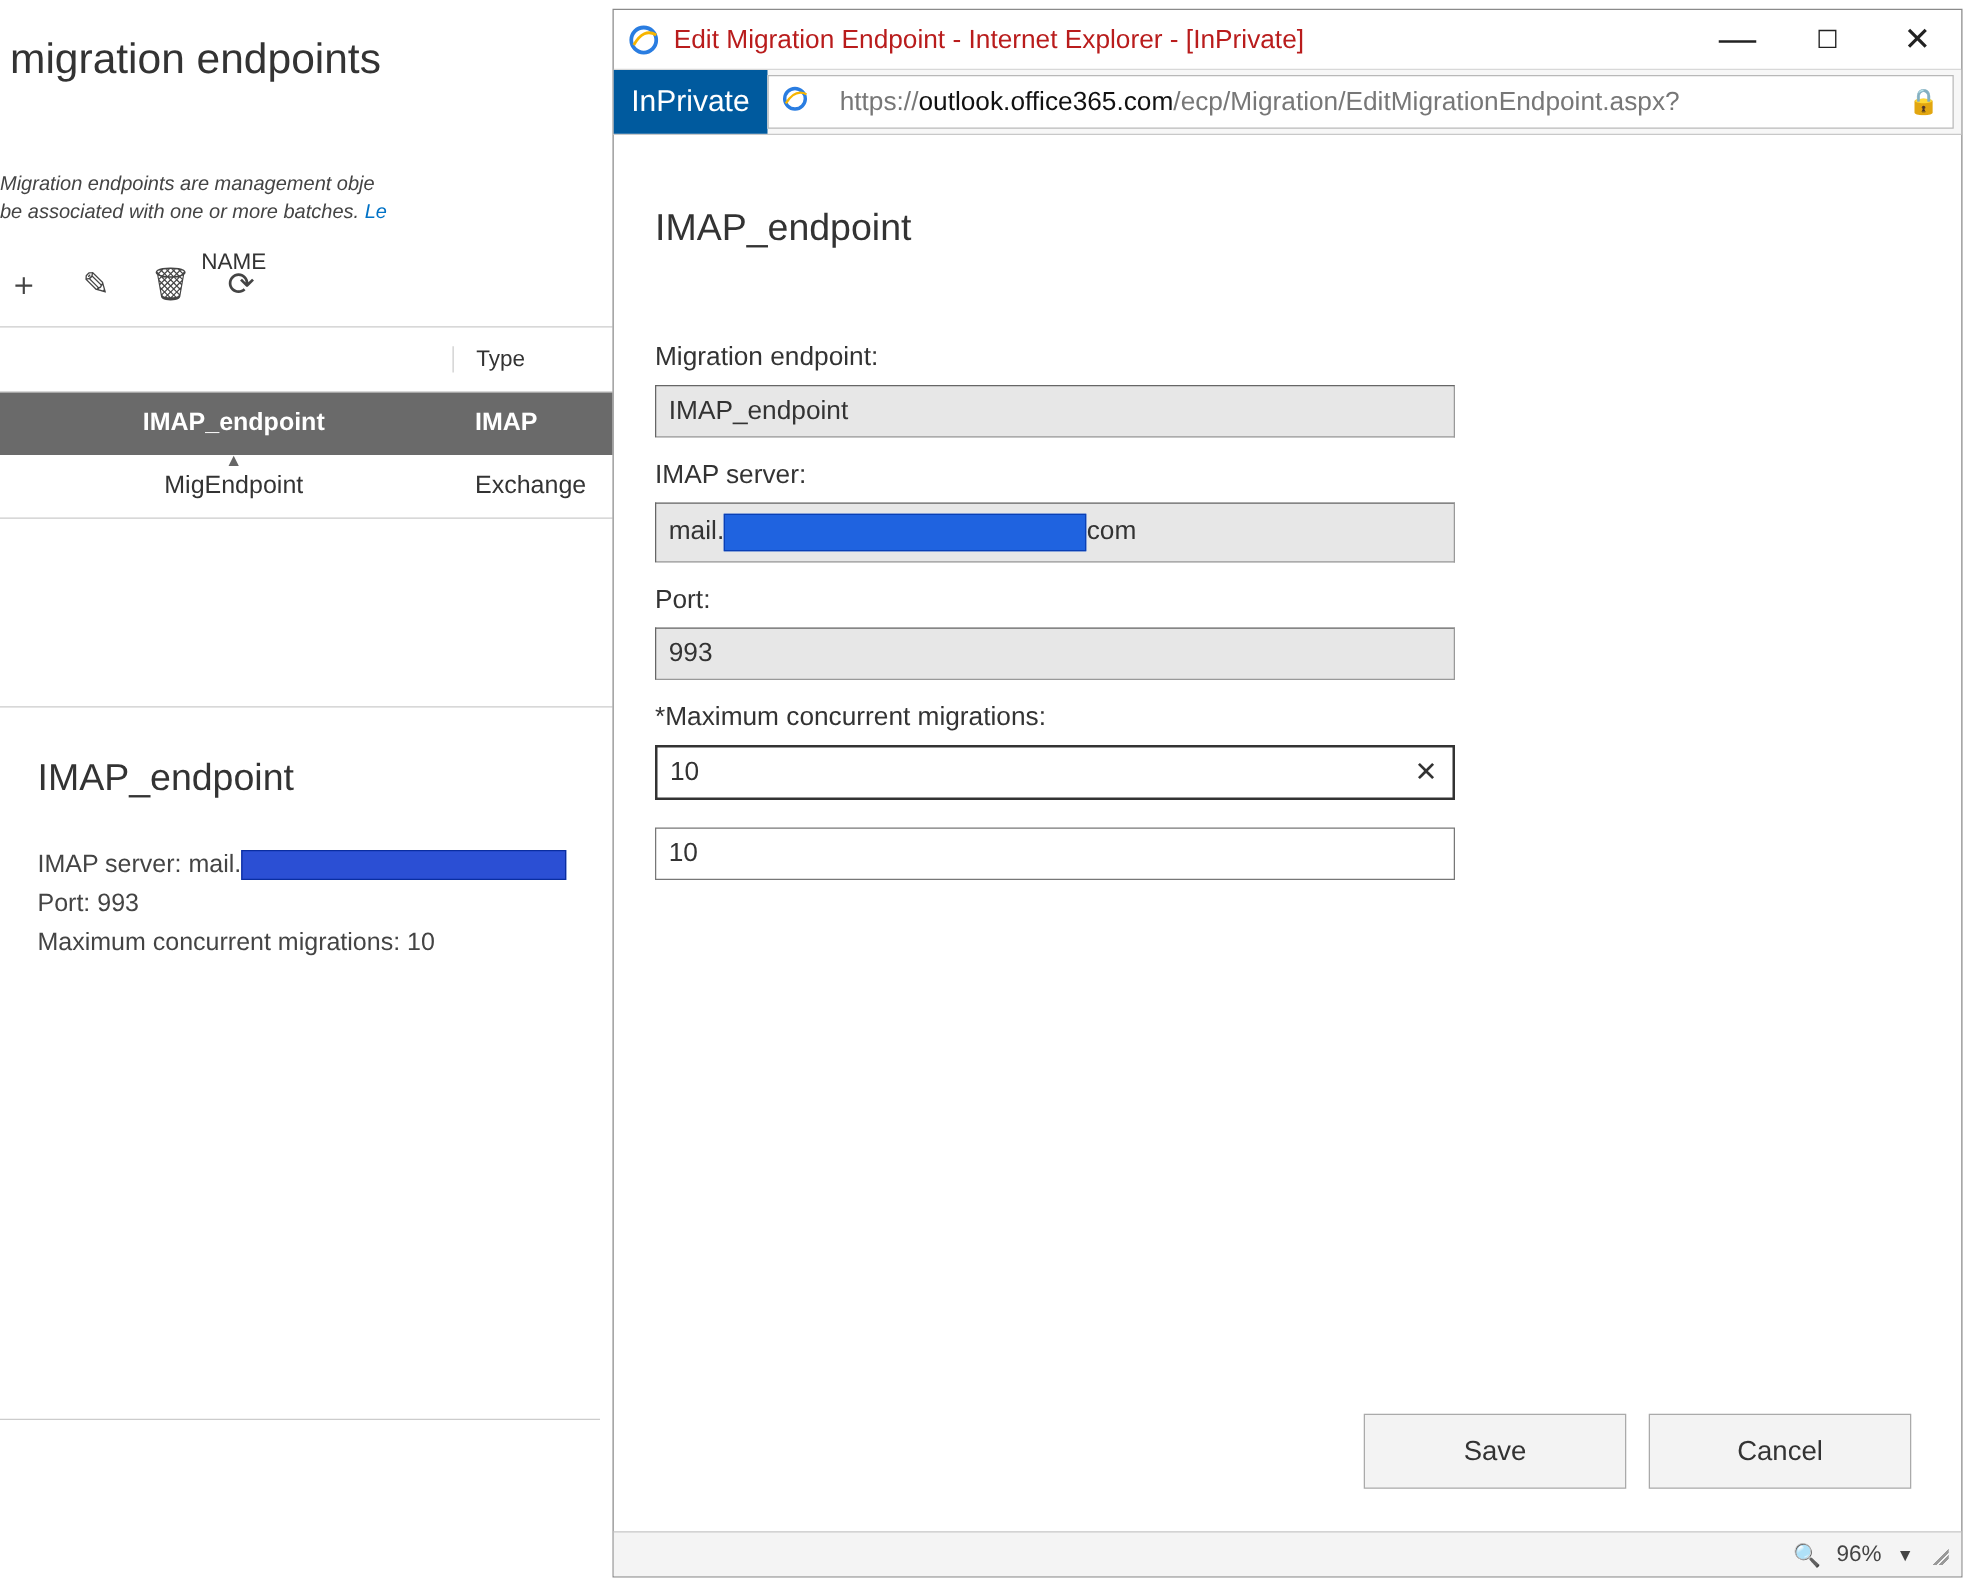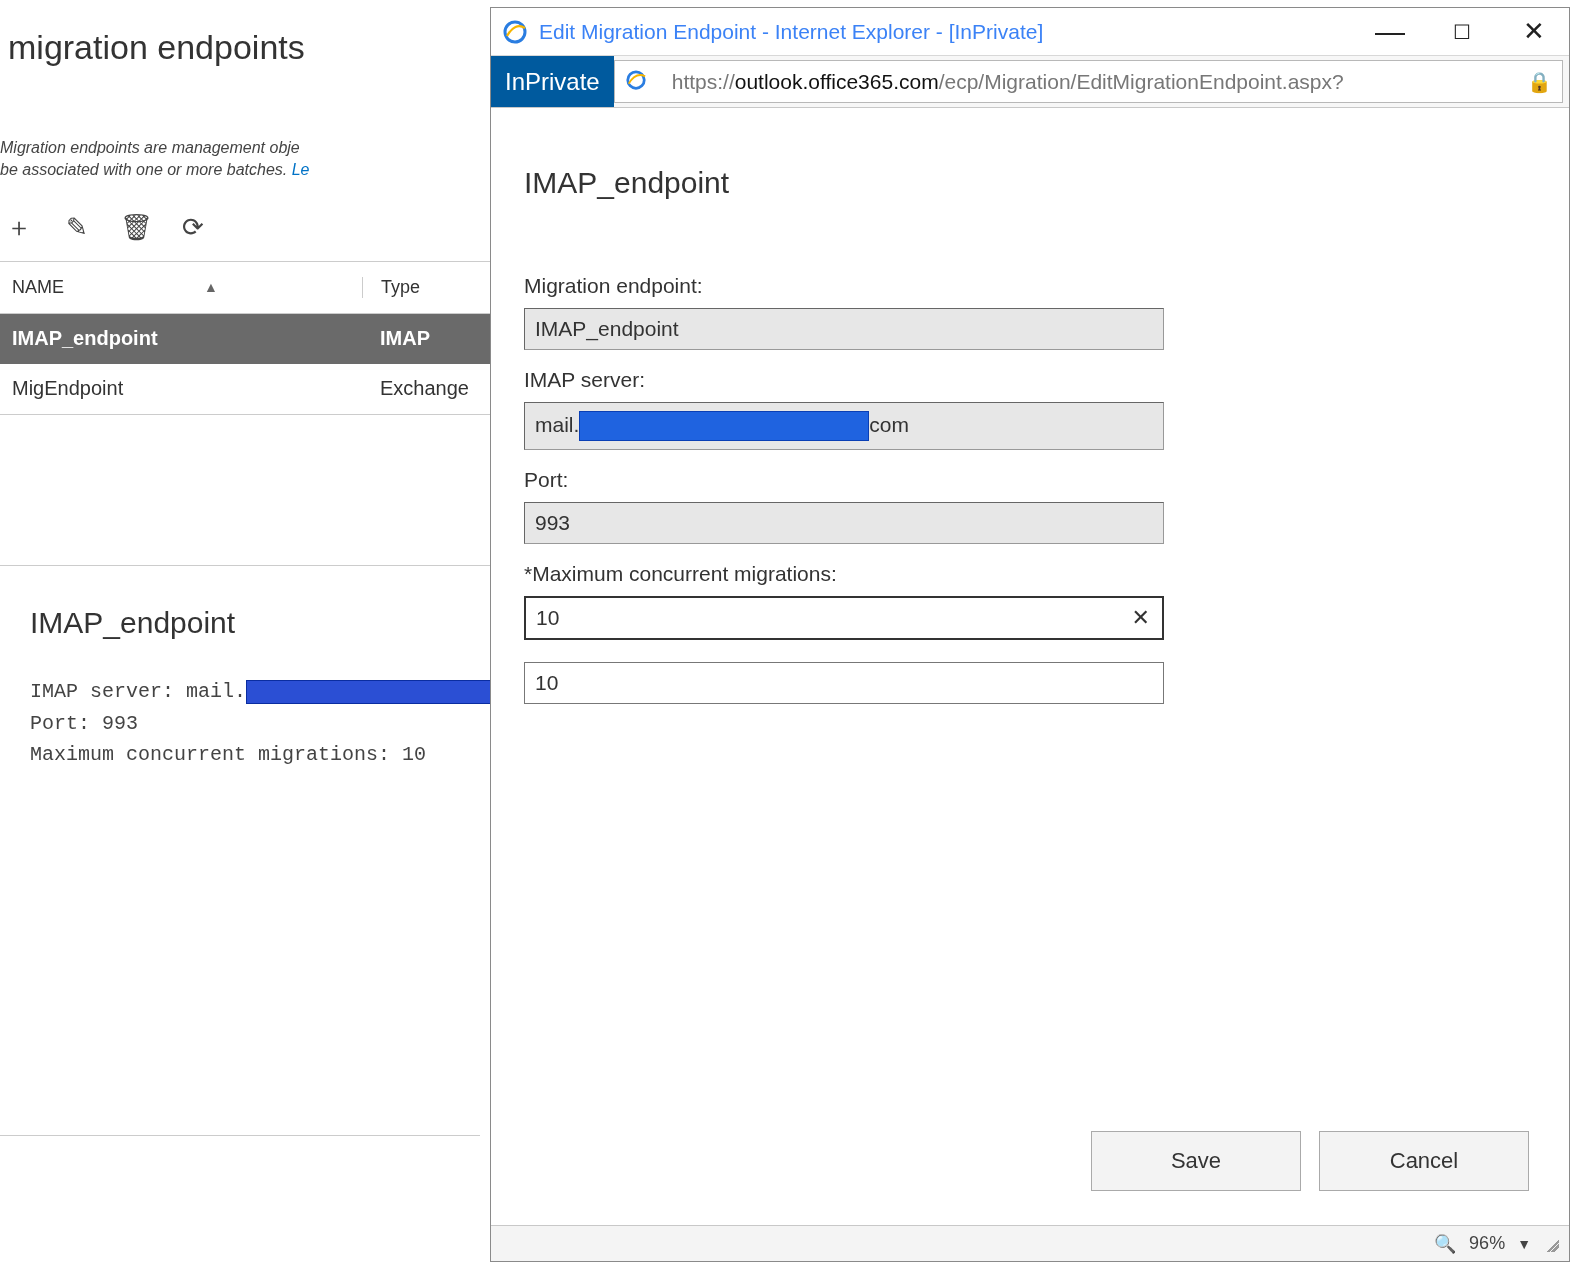--- a/index.html
+++ b/index.html
@@ -54,39 +54,39 @@
     border-bottom: 1px solid #ccc;
   }
   .tbl-header {
     display: flex;
     height: 52px;
     align-items: center;
     border-bottom: 1px solid #ccc;
     font-size: 18px;
     color: #333;
   }
-  .col-name { width: 362px; padding-left: 12px; display: flex; align-items: center; gap: 140px; }
+  .col-name { width: 362px; padding-left: 12px; display: flex; align-items: center; gap: 140px; flex-direction: column; }
   .col-type { border-left: 1px solid #ccc; padding-left: 18px; flex: 1; }
   .sort-arrow { font-size: 14px; color: #666; }
   .tbl-row {
     display: flex;
     height: 50px;
     align-items: center;
     font-size: 20px;
   }
   .tbl-row.sel { background: #6a6a6a; color: #fff; font-weight: 600; }
   .tbl-row .col-name { width: 362px; padding-left: 12px; }
   .tbl-row .col-type { border-left: none; padding-left: 18px; flex: 1; }
   .details-pane {
     border-top: 1px solid #ccc;
     margin-top: 150px;
     padding: 40px 0 0 30px;
   }
   .details-title { font-size: 30px; font-weight: 300; color: #333; margin-bottom: 40px; }
-  .details-line { font-size: 20px; color: #444; margin-bottom: 8px; font-family: Liberation Mono, monospace; }
+  .details-line { font-size: 20px; color: #444; margin-bottom: 8px; }
   .redact-bg {
     display: inline-block;
     width: 260px;
     height: 24px;
     background: #2b4fd4;
     border: 1px solid #0a2da0;
     vertical-align: middle;
   }
   .bg-bottom-divider {
     border-top: 1px solid #ccc;
@@ -113,21 +113,21 @@
     height: 48px;
     display: flex;
     align-items: center;
     padding: 0 8px 0 10px;
     border-bottom: 1px solid #d8d8d8;
   }
   .ie-icon {
     width: 28px; height: 28px; margin-right: 10px;
     display: inline-flex; align-items: center; justify-content: center;
   }
-  .ie-title { font-size: 21px; color: #3b82f6; flex: 1; }
+  .ie-title { font-size: 21px; color: #b91c1c; flex: 1; }
   .win-controls { display: flex; gap: 38px; align-items: center; padding-right: 10px; }
   .win-btn { font-size: 22px; color: #222; cursor: pointer; width: 34px; text-align: center; }
   .win-btn.min { font-size: 30px; line-height: 6px; }
   .win-btn.max { font-size: 20px; }
   .win-btn.close { font-size: 26px; }
 
   .ie-addrbar {
     height: 52px;
     display: flex;
     align-items: stretch;

